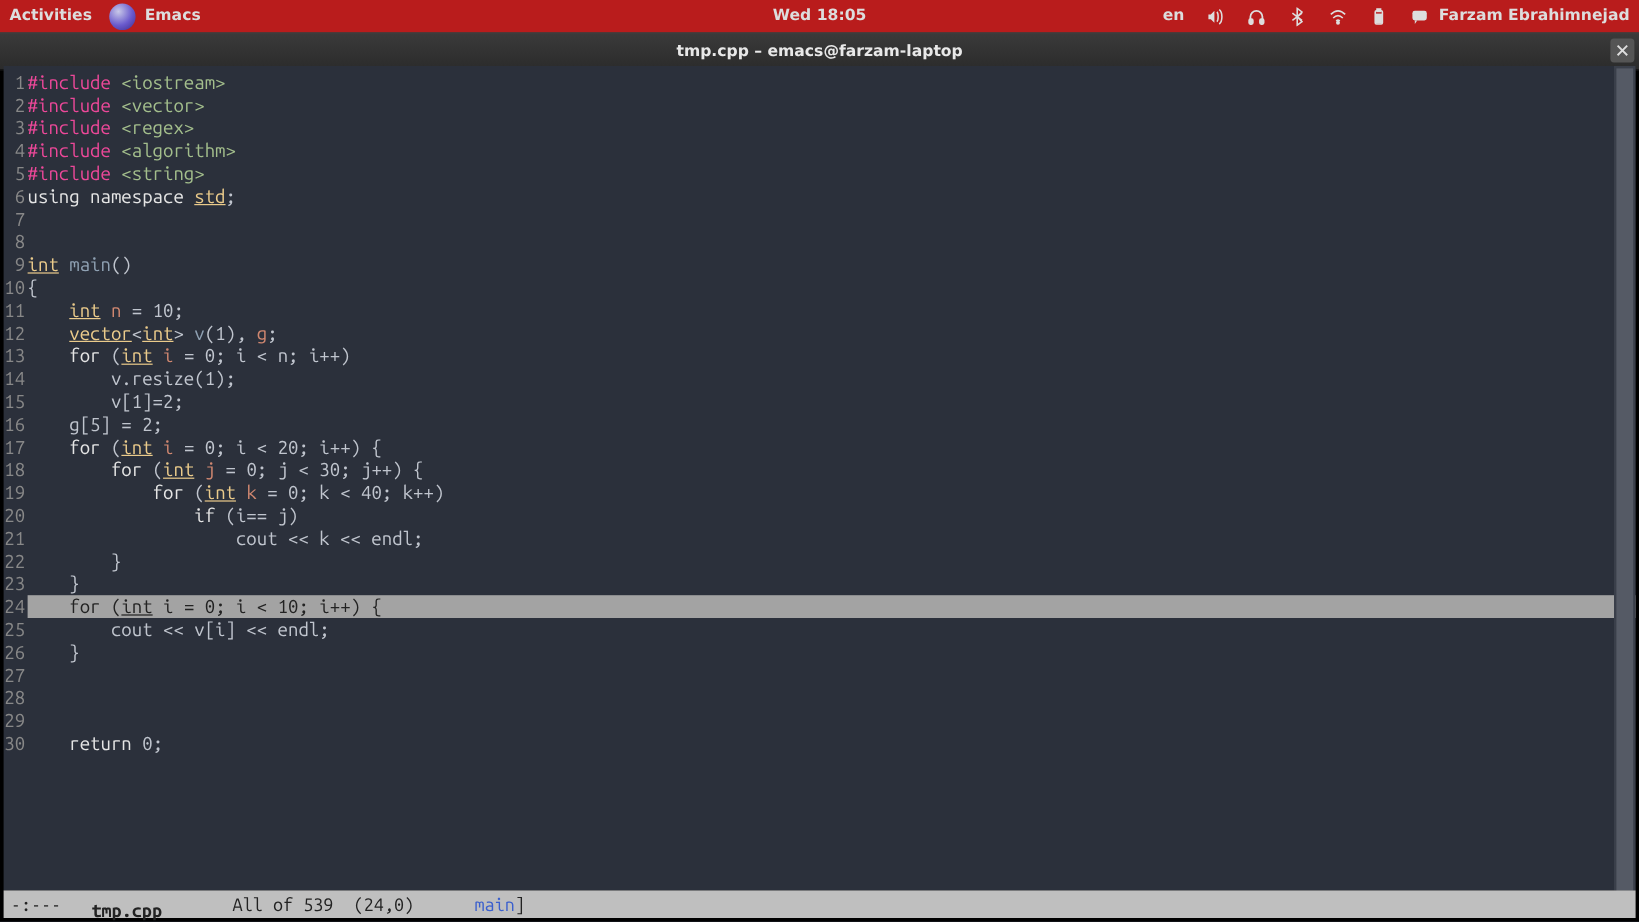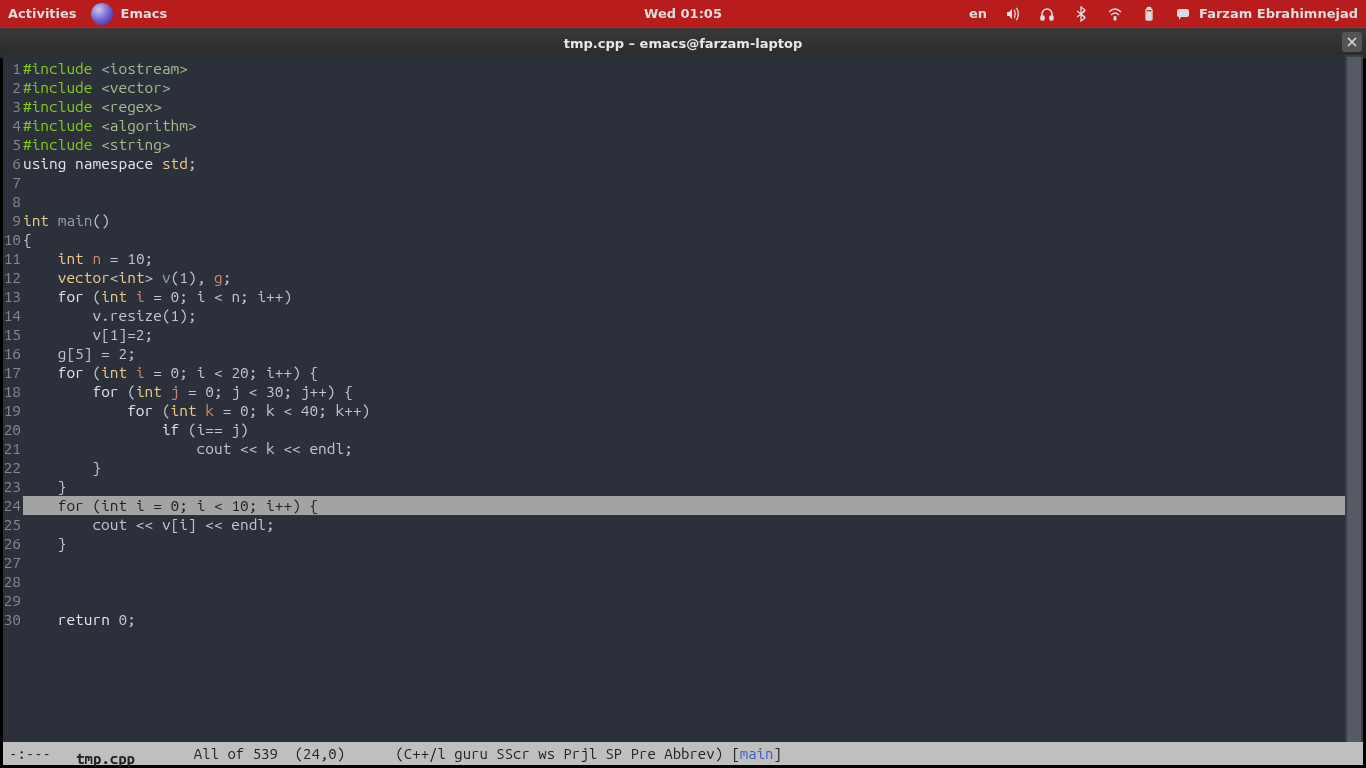--- a/index.html
+++ b/index.html
@@ -78,24 +78,24 @@
   display: inline-block;
   width: 20px;
   text-align: right;
   color: #888;
   padding-right: 2px;
   flex-shrink: 0;
 }
 .code { color: #c0c5ce; flex: 1; }
 .hl-line .code { background: #a3a3a3; color: #222; }
 .hl-line .code .kw, .hl-line .code .ty, .hl-line .code .var, .hl-line .code .op { color: #222; }
-.pp { color: #84cc16; }
+.pp { color: #ec4899; }
 .str { color: #a3be8c; }
 .kw { color: #e5e5e5; }
-.ty { color: #ebcb8b; }
+.ty { color: #ebcb8b; text-decoration: underline; }
 .var { color: #d08770; }
 .fn { color: #8fa1b3; }
 .scrollbar {
   position: absolute;
   right: 0; top: 0; bottom: 0;
   width: 18px;
   background: #3a3f4a;
 }
 .scrollbar-thumb {
   position: absolute;
@@ -125,21 +125,21 @@
 <body>
 
 <div class="topbar">
   <div class="topbar-left">
     <span>Activities</span>
     <span class="app-label">
       <span class="emacs-logo"></span>
       <span>Emacs</span>
     </span>
   </div>
-  <div class="topbar-center">Wed 01:05</div>
+  <div class="topbar-center">Wed 18:05</div>
   <div class="topbar-right">
     <span>en</span>
     <span class="ico">
         <svg viewBox="0 0 16 16" fill="currentColor">
           <path d="M2 6h2l3-3v10l-3-3H2z"></path>
           <path d="M9 4c1.5 1 1.5 7 0 8M11 2c3 2 3 10 0 12" stroke="currentColor" fill="none" stroke-width="1.3"></path>
         </svg>
       </span>
     <span class="ico">
         <svg viewBox="0 0 16 16" fill="none" stroke="currentColor" stroke-width="1.5">
@@ -188,14 +188,14 @@
 </div>
 
 <div class="editor">
   <div class="code-area" id="code-area"><div class="line"><span class="lineno">1</span><span class="code"><span class="pp">#include </span><span class="str">&lt;iostream&gt;</span></span></div><div class="line"><span class="lineno">2</span><span class="code"><span class="pp">#include </span><span class="str">&lt;vector&gt;</span></span></div><div class="line"><span class="lineno">3</span><span class="code"><span class="pp">#include </span><span class="str">&lt;regex&gt;</span></span></div><div class="line"><span class="lineno">4</span><span class="code"><span class="pp">#include </span><span class="str">&lt;algorithm&gt;</span></span></div><div class="line"><span class="lineno">5</span><span class="code"><span class="pp">#include </span><span class="str">&lt;string&gt;</span></span></div><div class="line"><span class="lineno">6</span><span class="code"><span class="kw">using</span><span> </span><span class="kw">namespace</span><span> </span><span class="ty">std</span><span>; </span></span></div><div class="line"><span class="lineno">7</span><span class="code"><span></span></span></div><div class="line"><span class="lineno">8</span><span class="code"><span></span></span></div><div class="line"><span class="lineno">9</span><span class="code"><span class="ty">int</span><span> </span><span class="fn">main</span><span>()</span></span></div><div class="line"><span class="lineno">10</span><span class="code"><span>{</span></span></div><div class="line"><span class="lineno">11</span><span class="code"><span>    </span><span class="ty">int</span><span> </span><span class="var">n</span><span> = 10;</span></span></div><div class="line"><span class="lineno">12</span><span class="code"><span>    </span><span class="ty">vector</span><span>&lt;</span><span class="ty">int</span><span>&gt; </span><span class="fn">v</span><span>(1), </span><span class="var">g</span><span>;</span></span></div><div class="line"><span class="lineno">13</span><span class="code"><span>    </span><span class="kw">for</span><span> (</span><span class="ty">int</span><span> </span><span class="var">i</span><span> = 0; i &lt; n; i++)</span></span></div><div class="line"><span class="lineno">14</span><span class="code"><span>        v.resize(1);</span></span></div><div class="line"><span class="lineno">15</span><span class="code"><span>        v[1]=2;</span></span></div><div class="line"><span class="lineno">16</span><span class="code"><span>    g[5] = 2;</span></span></div><div class="line"><span class="lineno">17</span><span class="code"><span>    </span><span class="kw">for</span><span> (</span><span class="ty">int</span><span> </span><span class="var">i</span><span> = 0; i &lt; 20; i++) {</span></span></div><div class="line"><span class="lineno">18</span><span class="code"><span>        </span><span class="kw">for</span><span> (</span><span class="ty">int</span><span> </span><span class="var">j</span><span> = 0; j &lt; 30; j++) {</span></span></div><div class="line"><span class="lineno">19</span><span class="code"><span>            </span><span class="kw">for</span><span> (</span><span class="ty">int</span><span> </span><span class="var">k</span><span> = 0; k &lt; 40; k++)</span></span></div><div class="line"><span class="lineno">20</span><span class="code"><span>                </span><span class="kw">if</span><span> (i== j)</span></span></div><div class="line"><span class="lineno">21</span><span class="code"><span>                    cout &lt;&lt; k &lt;&lt; endl;</span></span></div><div class="line"><span class="lineno">22</span><span class="code"><span>        }</span></span></div><div class="line"><span class="lineno">23</span><span class="code"><span>    }</span></span></div><div class="line hl-line"><span class="lineno">24</span><span class="code"><span>    </span><span class="kw">for</span><span> (</span><span class="ty">int</span><span> </span><span class="var">i</span><span> = 0; i &lt; 10; i++) {</span></span></div><div class="line"><span class="lineno">25</span><span class="code"><span>        cout &lt;&lt; v[i] &lt;&lt; endl;</span></span></div><div class="line"><span class="lineno">26</span><span class="code"><span>    }</span></span></div><div class="line"><span class="lineno">27</span><span class="code"><span></span></span></div><div class="line"><span class="lineno">28</span><span class="code"><span></span></span></div><div class="line"><span class="lineno">29</span><span class="code"><span></span></span></div><div class="line"><span class="lineno">30</span><span class="code"><span>    </span><span class="kw">return</span><span> 0;</span></span></div></div>
   <div class="scrollbar">
     <div class="scrollbar-thumb"></div>
   </div>
 </div>
 
 <div class="modeline">
-  <span>-:---</span><span>   </span><span class="bold">tmp.cpp</span><span>       </span><span>All of 539  (24,0)</span><span>      </span><span>(C++/l guru SScr ws Prjl SP Pre Abbrev) [</span><span class="link">main</span><span>]</span>
+  <span>-:---</span><span>   </span><span class="bold">tmp.cpp</span><span>       </span><span>All of 539  (24,0)</span><span>      </span><span class="link">main</span><span>]</span>
 </div>
 
 </body></html>

